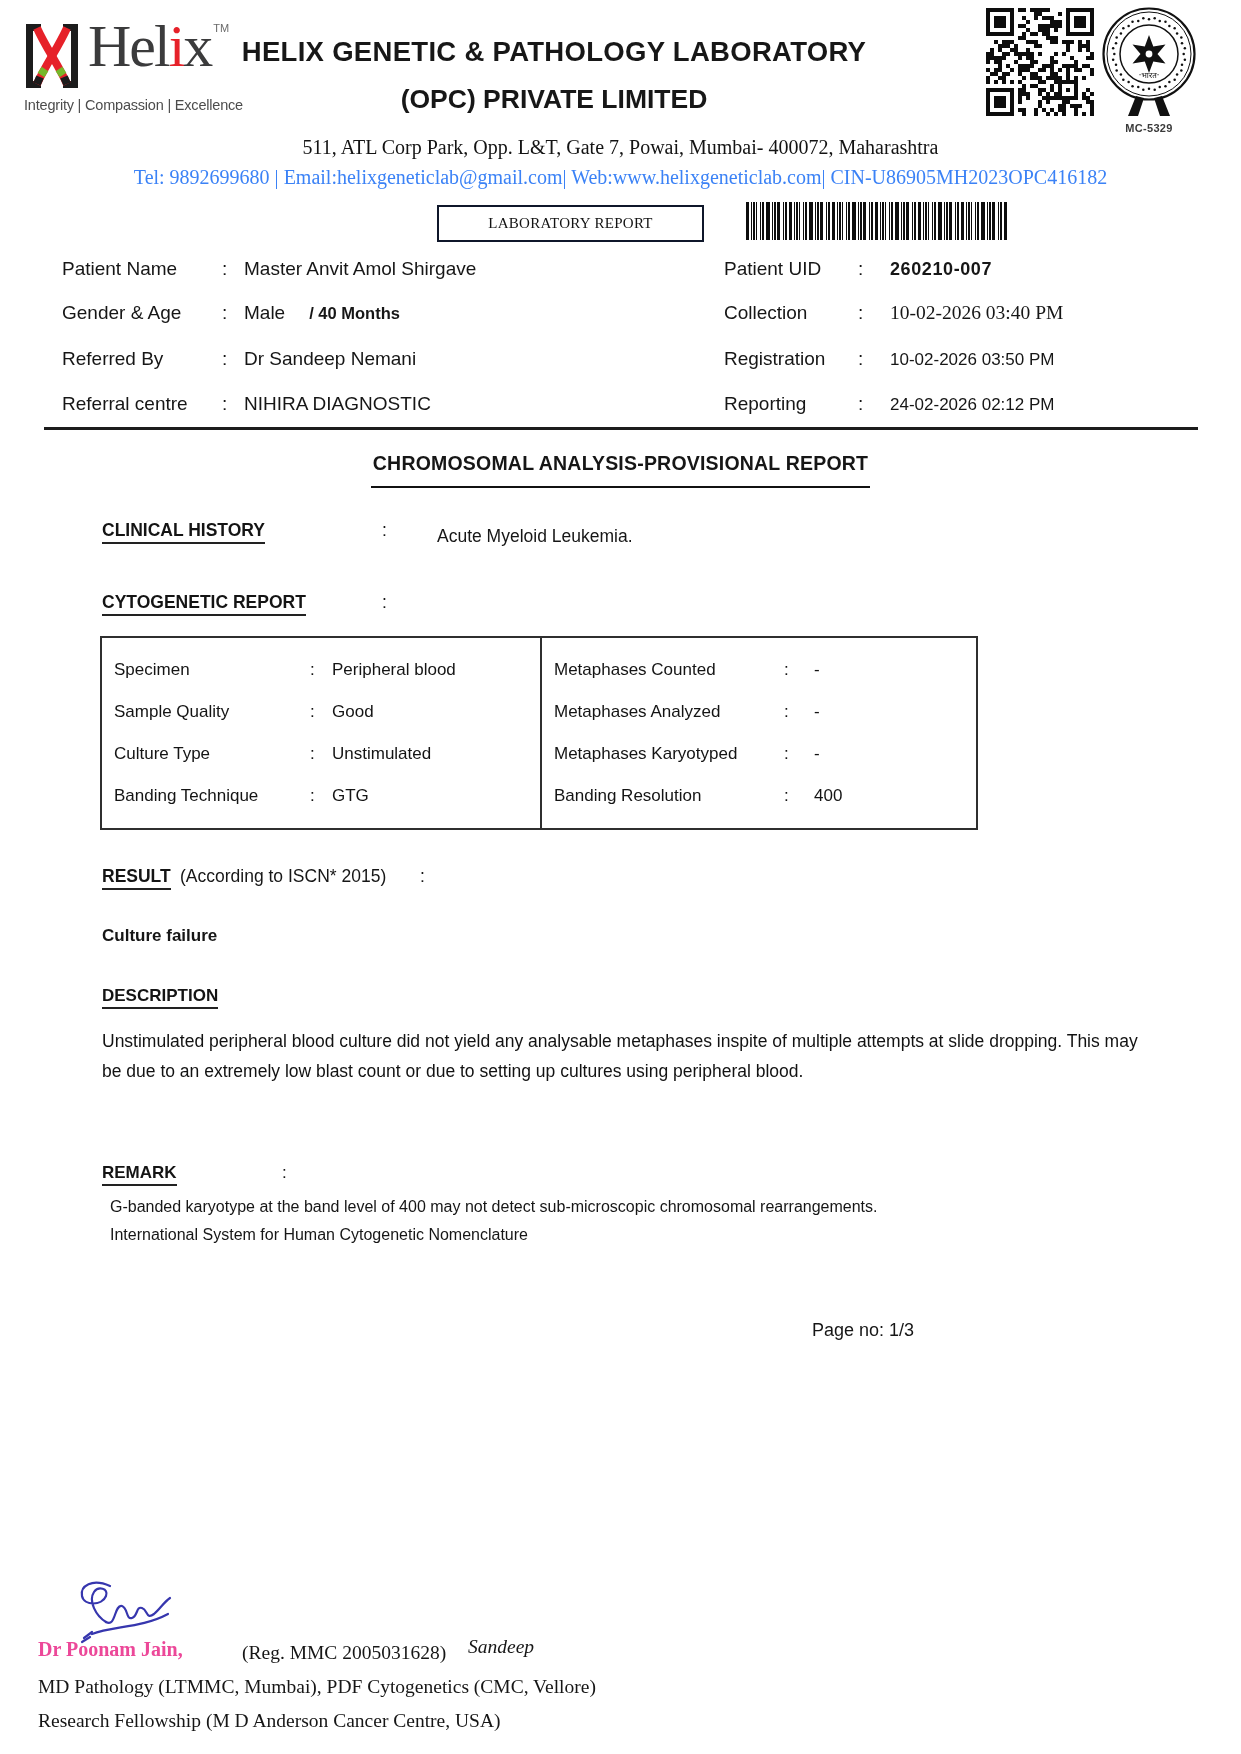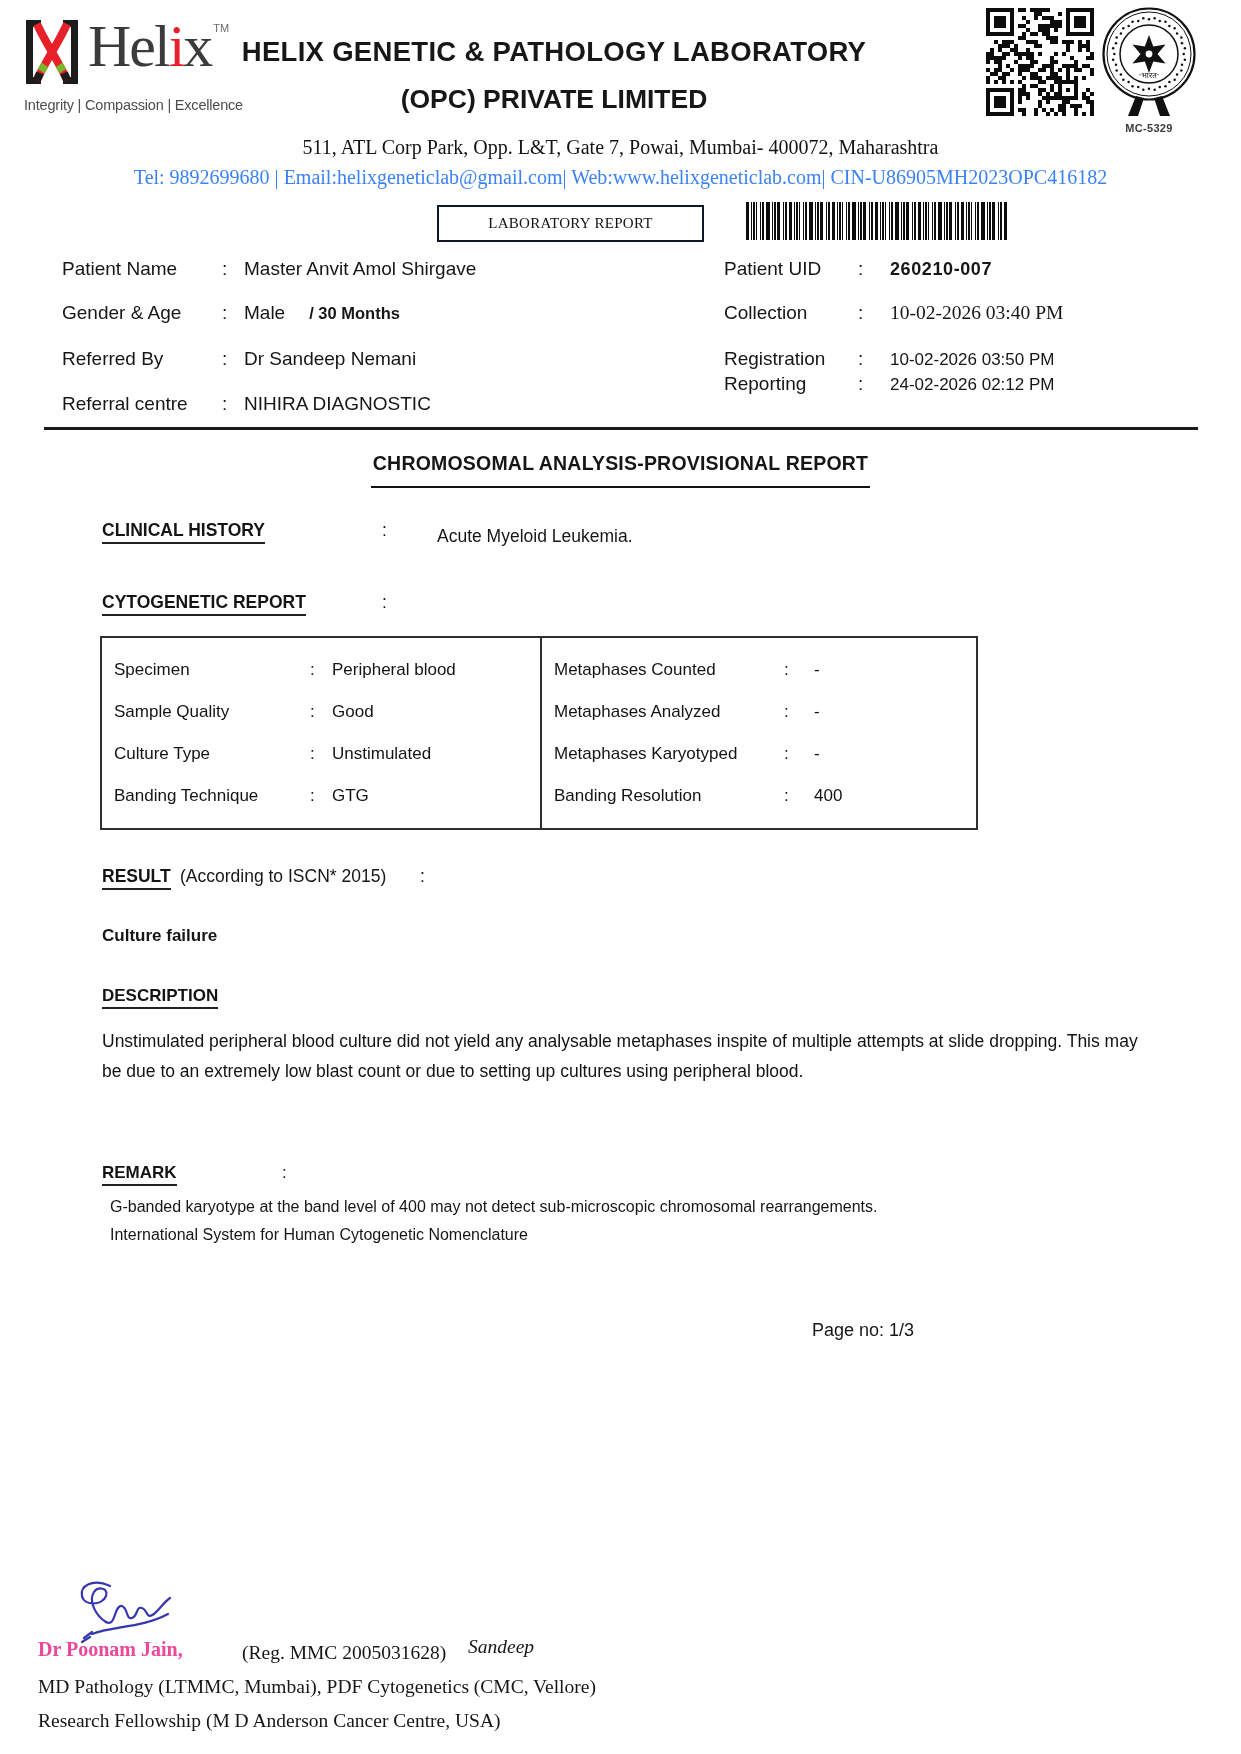--- a/index.html
+++ b/index.html
@@ -2,21 +2,21 @@
 <html><head>
 <meta charset="utf-8">
 <style>
   html,body{margin:0;padding:0;background:#e8e8e8;}
   .page{position:relative;width:1241px;height:1754px;background:#ffffff;margin:0 auto;
         font-family:"Liberation Sans",sans-serif;color:#161616;overflow:hidden;}
   .abs{position:absolute;}
 
   
   #logo-block{left:24px;top:14px;}
-  .logo-row{display:flex;align-items:center;gap:8px;}
+  .logo-row{display:flex;align-items:flex-end;gap:8px;}
   .brand{font-family:"Liberation Serif",serif;font-size:60px;line-height:64px;color:#3b3b3c;letter-spacing:-2px;}
   .brand .bi{color:#e62129;}
   .tm{font-size:11px;color:#6a6a6a;font-family:"Liberation Sans",sans-serif;position:relative;top:-34px;left:2px;letter-spacing:0;}
   .tagline{font-size:14.5px;color:#4c4c4c;margin-top:3px;letter-spacing:-0.2px;}
 
   #company{left:230px;top:36px;width:648px;text-align:center;font-family:Liberation Sans, sans-serif;font-weight:bold;color:#171717;}
   #company-line1{font-size:27.5px;letter-spacing:0.3px;}
   #company-line2{font-size:26.5px;margin-top:16px;}
 
   #qr-box{left:986px;top:8px;width:108px;height:108px;}
@@ -515,39 +515,39 @@
         <rect x="252" y="0" width="1" height="38" fill="#0d0d0d"></rect>
         <rect x="254" y="0" width="2" height="38" fill="#0d0d0d"></rect>
         <rect x="258" y="0" width="3" height="38" fill="#0d0d0d"></rect>
       </svg>
   </div>
 
   <div class="prow" style="top:258px;left:62px">
     <span class="pl">Patient Name</span><span class="pc">:</span><span>Master Anvit Amol Shirgave</span>
   </div>
   <div class="prow" style="top:302px;left:62px">
-    <span class="pl">Gender &amp; Age</span><span class="pc">:</span><span>Male</span><span class="age2">/ 30 Months</span>
+    <span class="pl">Gender &amp; Age</span><span class="pc">:</span><span>Male</span><span class="age2">/ 40 Months</span>
   </div>
   <div class="prow" style="top:348px;left:62px">
     <span class="pl">Referred By</span><span class="pc">:</span><span>Dr Sandeep Nemani</span>
   </div>
   <div class="prow" style="top:393px;left:62px">
     <span class="pl">Referral centre</span><span class="pc">:</span><span>NIHIRA DIAGNOSTIC</span>
   </div>
 
   <div class="prow" style="top:258px;left:724px">
     <span class="prl">Patient UID</span><span class="prc">:</span><span class="uid">260210-007</span>
   </div>
   <div class="prow" style="top:302px;left:724px">
     <span class="prl">Collection</span><span class="prc">:</span><span class="coll">10-02-2026 03:40 PM</span>
   </div>
   <div class="prow" style="top:348px;left:724px">
     <span class="prl">Registration</span><span class="prc">:</span><span class="regv">10-02-2026 03:50 PM</span>
   </div>
-  <div class="prow" style="top:373px;left:724px">
+  <div class="prow" style="top:393px;left:724px">
     <span class="prl">Reporting</span><span class="prc">:</span><span class="regv">24-02-2026 02:12 PM</span>
   </div>
 
   <div class="abs" id="divider"></div>
 
   <div class="abs" id="title-wrap">
     <span>CHROMOSOMAL ANALYSIS-PROVISIONAL REPORT</span>
   </div>
 
   <div class="abs sec-label" id="clinical-label">CLINICAL HISTORY</div>

